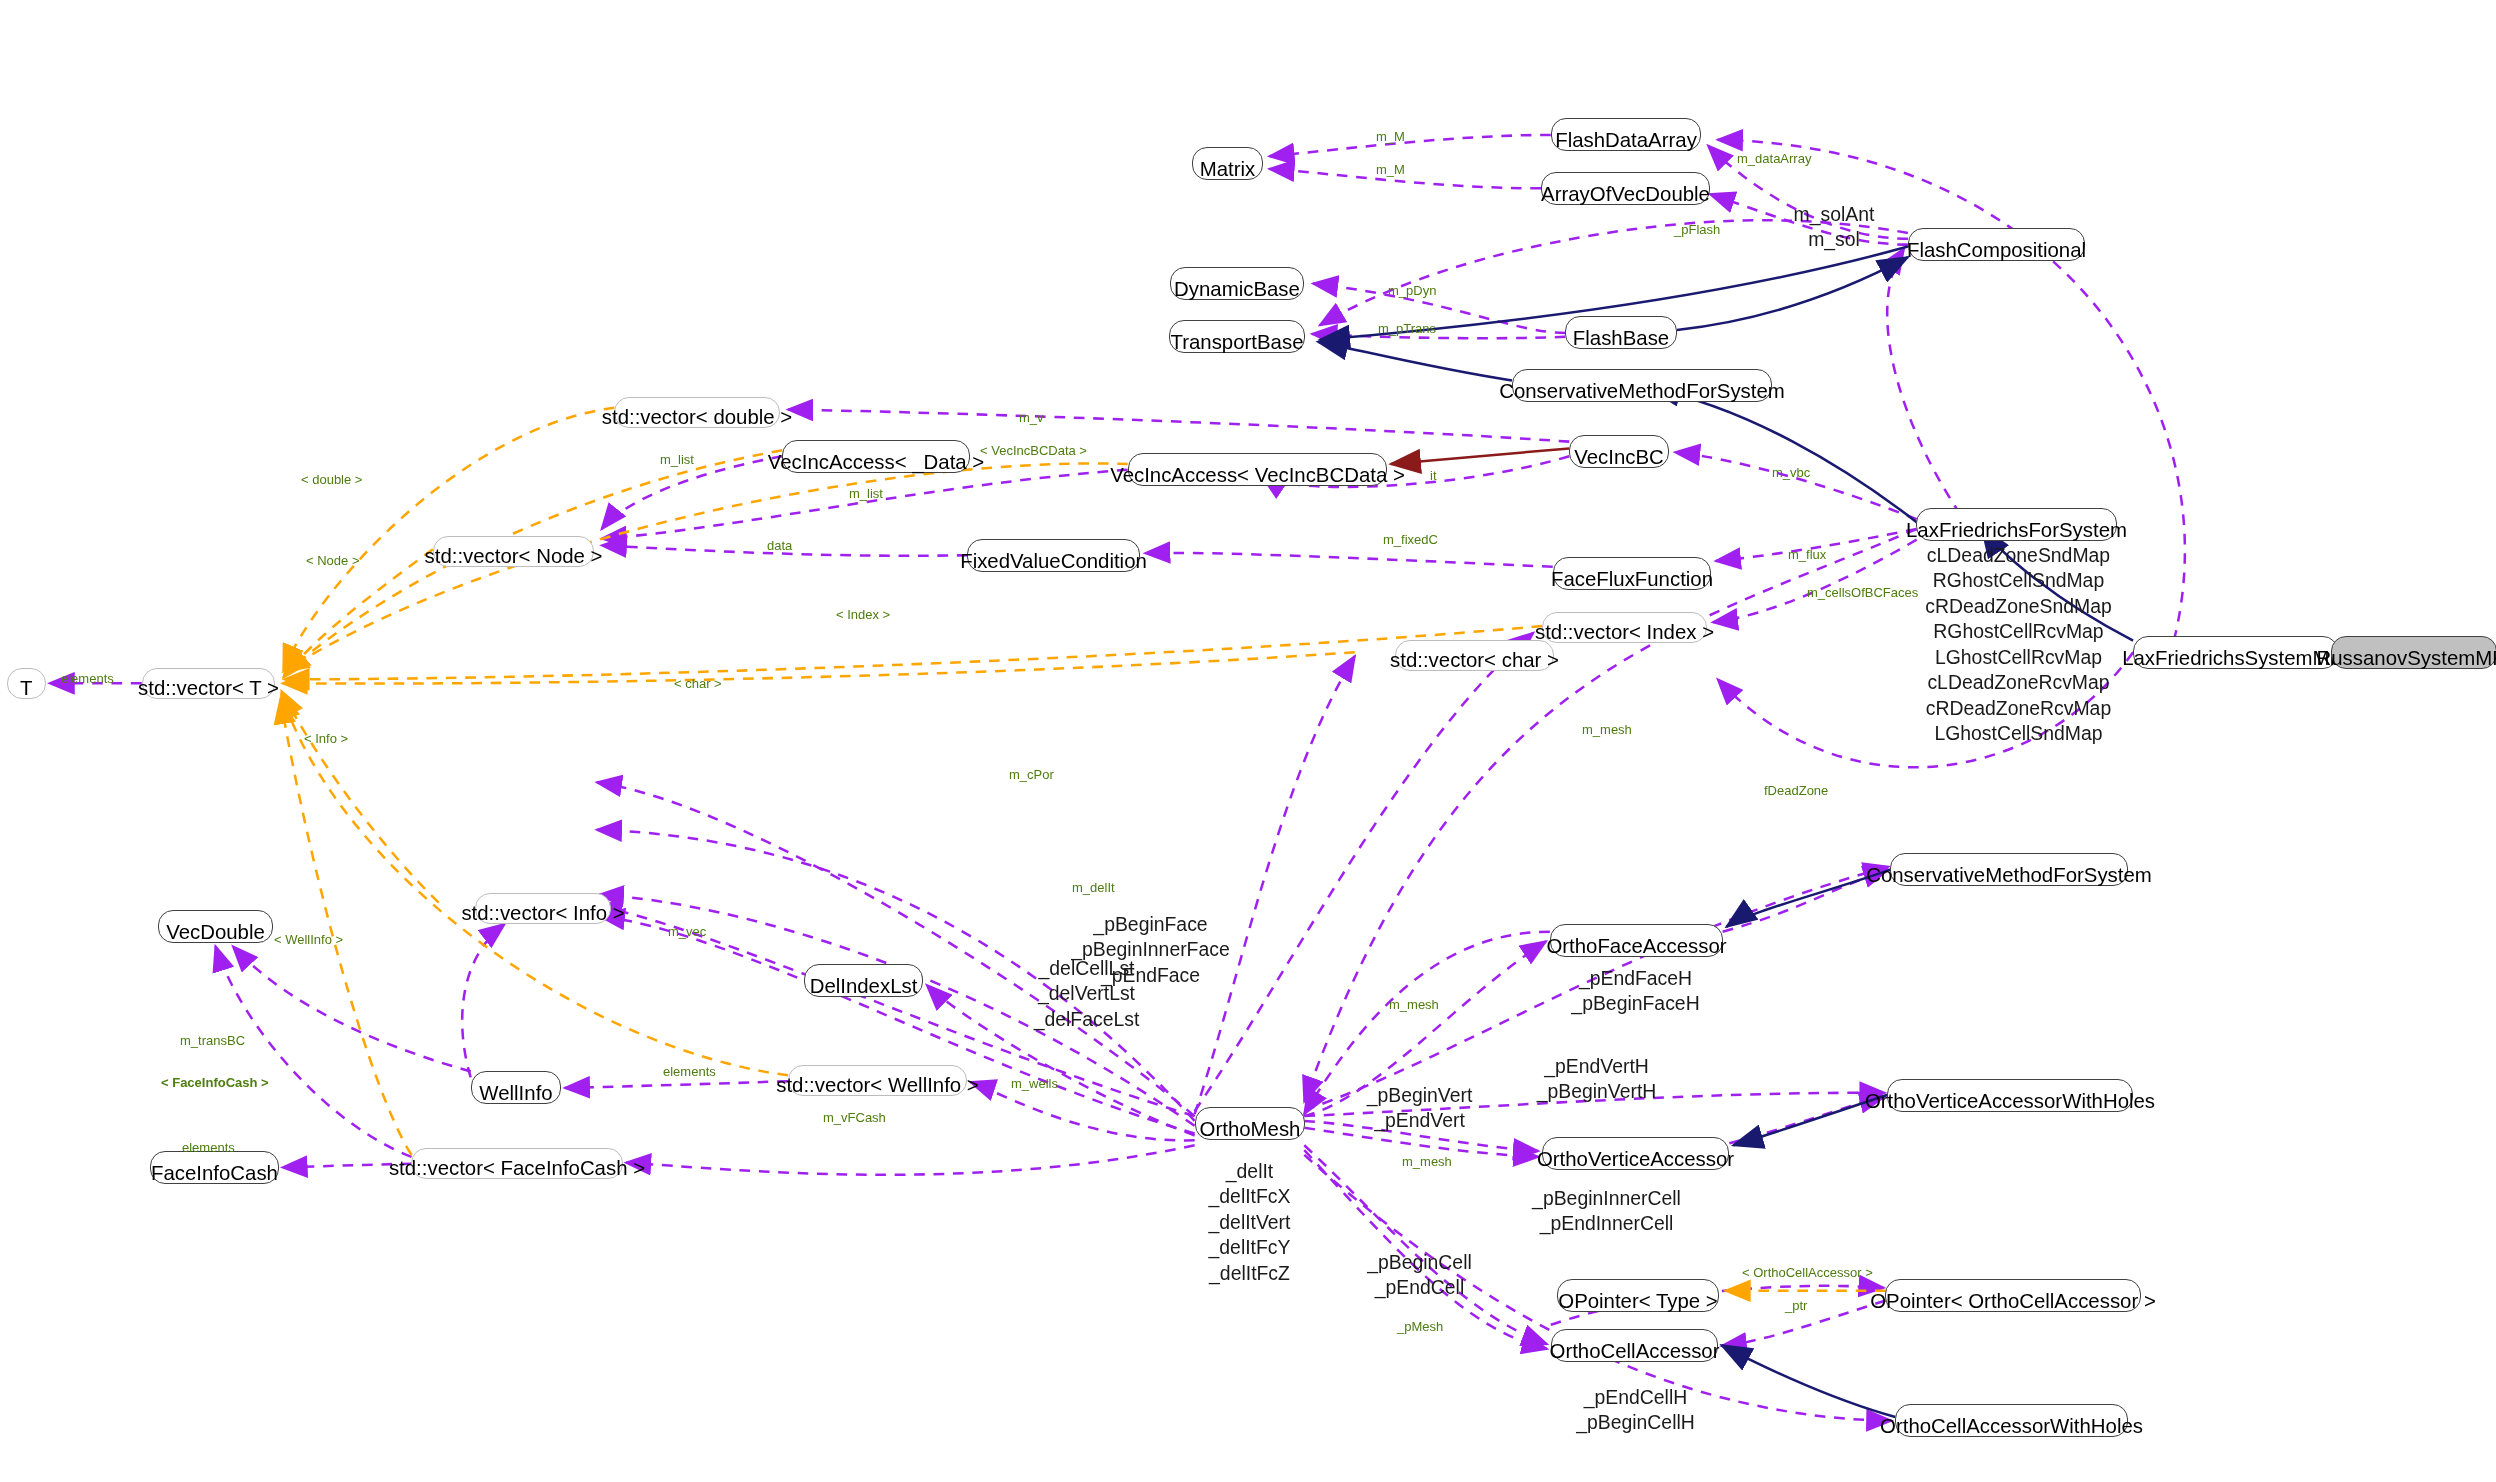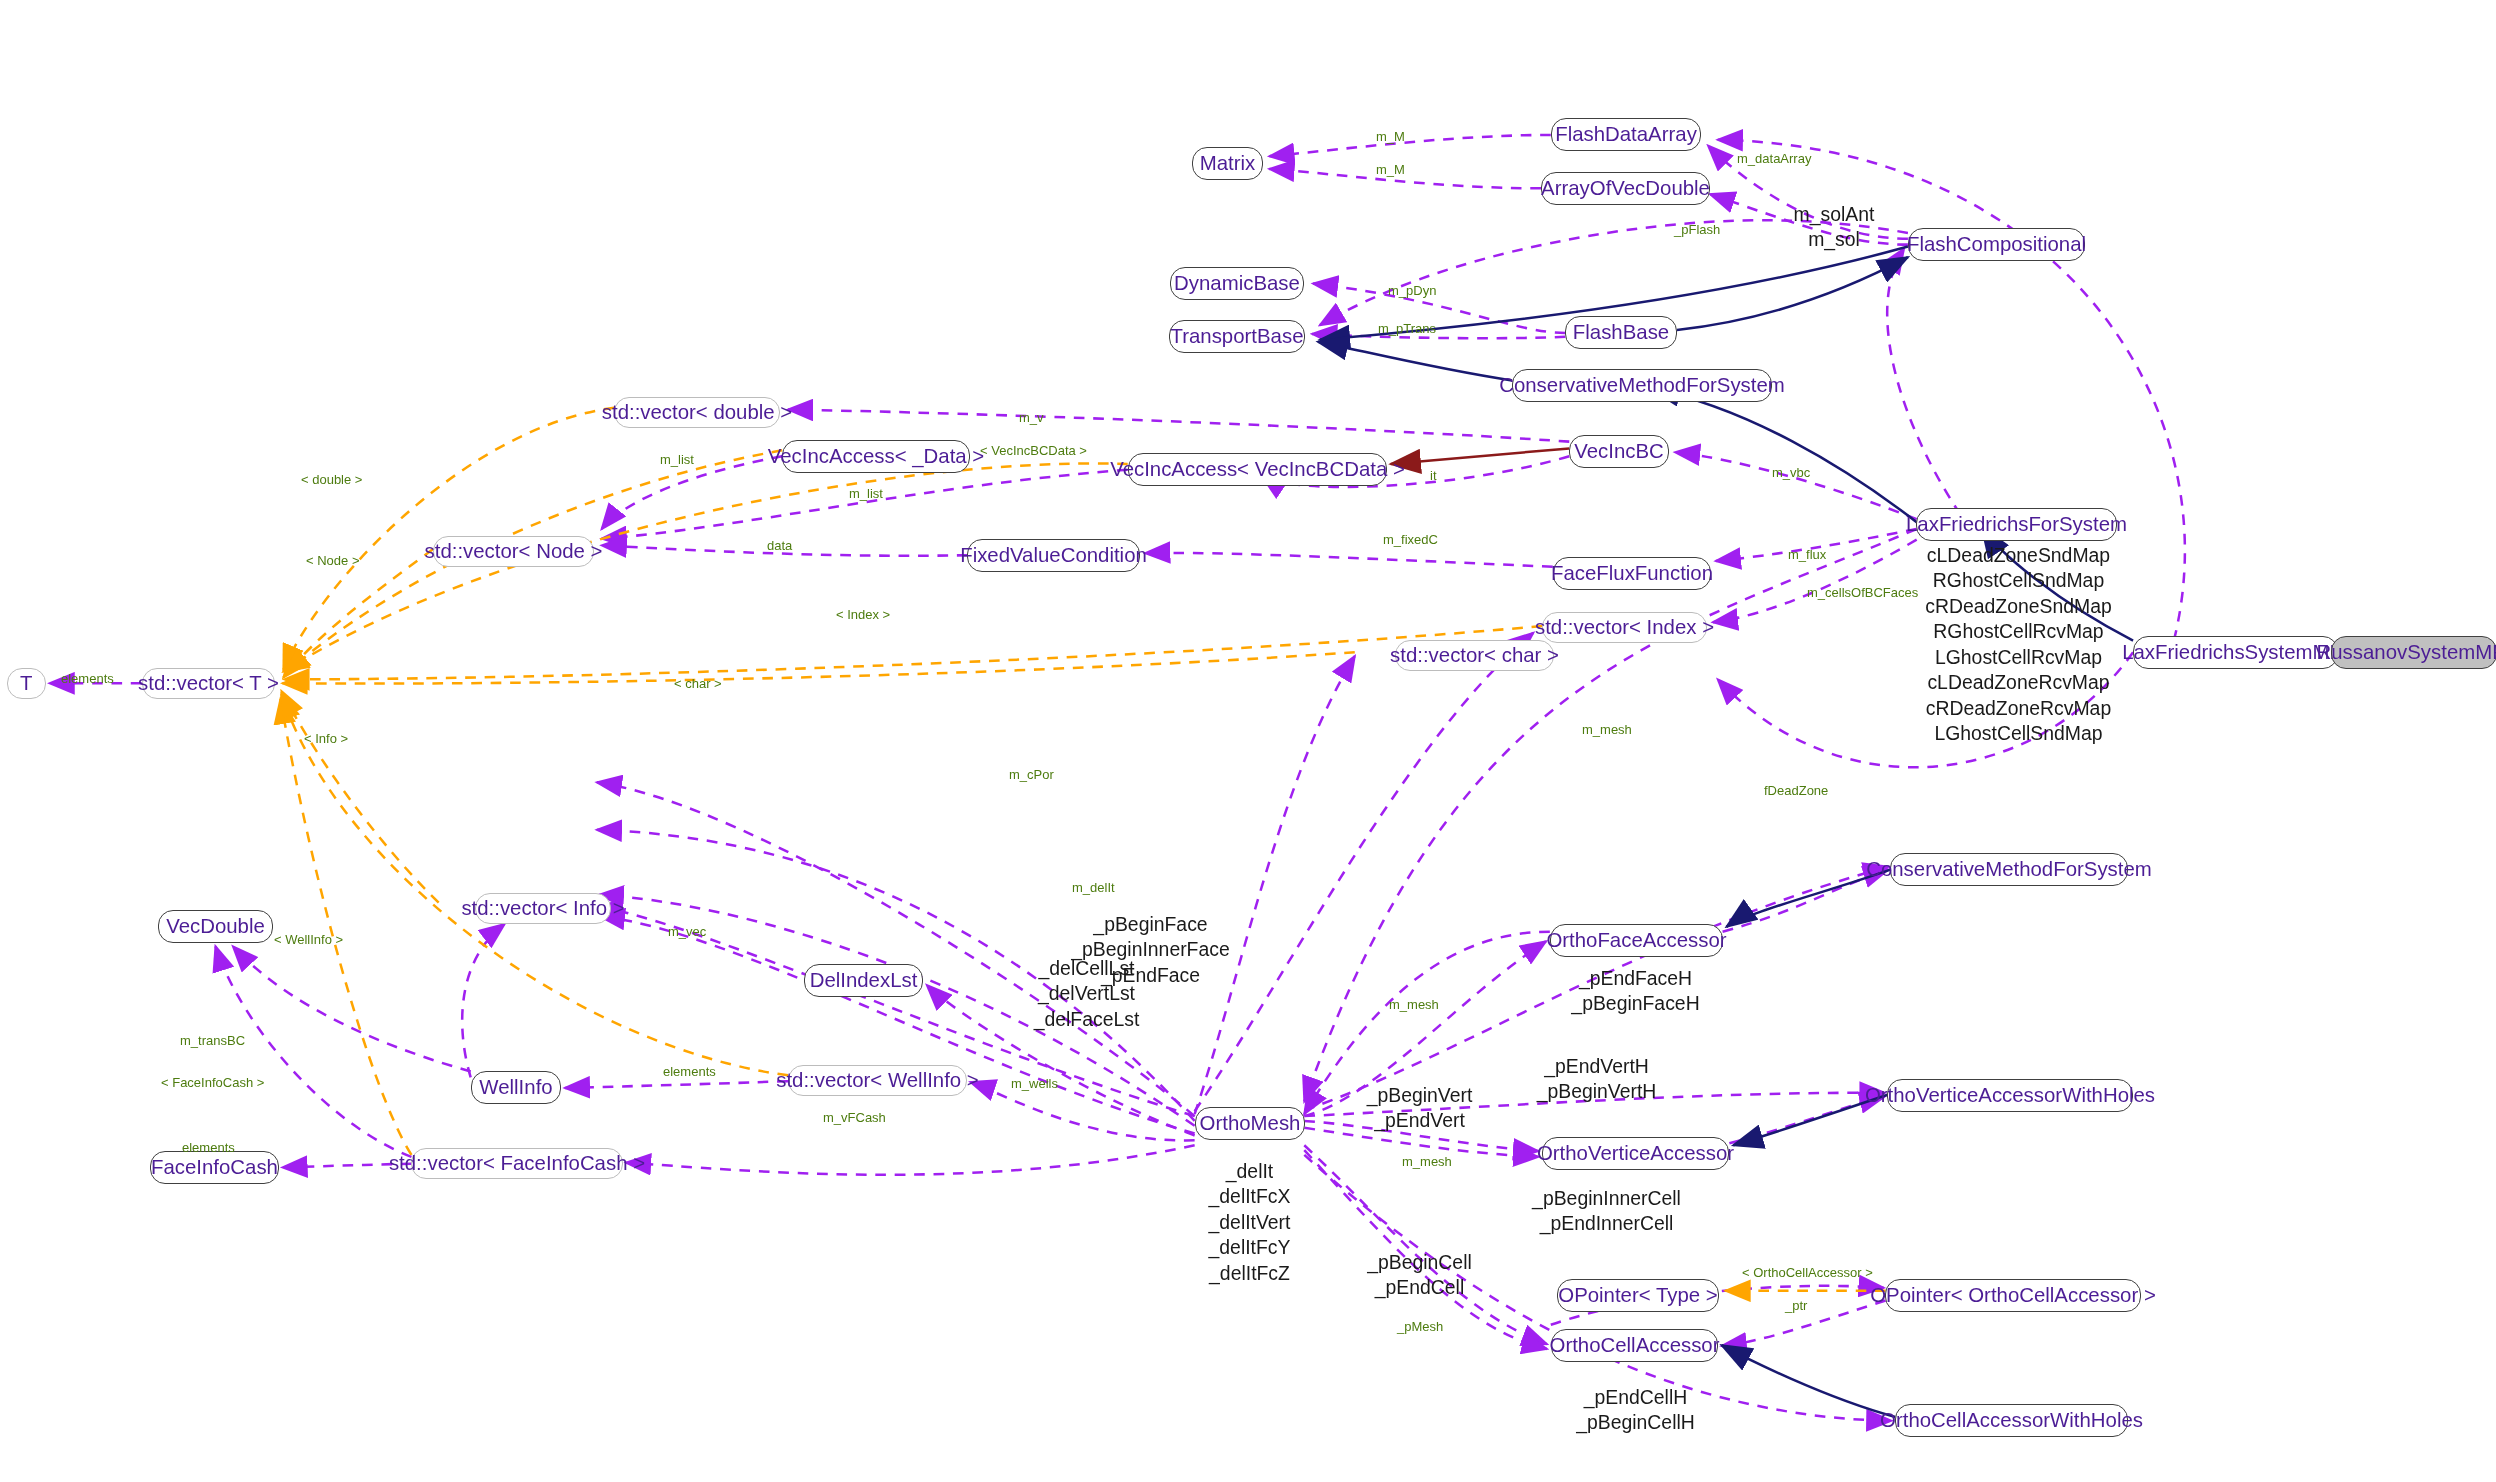--- a/index.html
+++ b/index.html
@@ -1,23 +1,23 @@
 <!DOCTYPE html>
 <html><head>
 <meta charset="utf-8">
 <style>
   html,body{margin:0;padding:0;background:#ffffff;}
   body{width:2497px;height:1483px;position:relative;overflow:hidden;
        font-family:"Liberation Sans", sans-serif;}
   #canvas{position:absolute;left:0;top:0;width:2497px;height:1483px;}
   svg.edges{position:absolute;left:0;top:0;width:2497px;height:1483px;pointer-events:none;}
 
-  .node{position:absolute;box-sizing:border-box;display:flex;align-items:center;
+  .node{position:absolute;box-sizing:border-box;display:flex;align-items:flex-end;
         justify-content:center;background:#ffffff;white-space:nowrap;
-        font-size:20.4px;color:#4c1d95;line-height:1;border-radius:15px;}
+        font-size:20.4px;color:#000000;line-height:1;border-radius:15px;}
   .node.solid{border:1.9px solid #404040;}
   .node.tmpl{border:1px solid #bcbcbc;}
   .node.focus{border:1.9px solid #404040;background:#c0c0c0;}
 
   .attrs{position:absolute;text-align:center;font-size:19.4px;color:#1a1a1a;
          line-height:1.31;white-space:nowrap;}
   .elabel{position:absolute;font-size:13px;color:#4d7c0f;white-space:nowrap;
           line-height:1.31;text-align:left;}
 </style>
 </head>
@@ -368,21 +368,21 @@
   <div class="elabel" style="left:1582px;top:721px;width:107px;"><span>m_mesh</span></div>
   <div class="elabel" style="left:1009px;top:766px;width:107px;"><span>m_cPor</span></div>
   <div class="elabel" style="left:1764px;top:782px;width:136px;"><span>fDeadZone</span></div>
   <div class="elabel" style="left:1072px;top:879px;width:107px;"><span>m_delIt</span></div>
   <div class="elabel" style="left:1389px;top:996px;width:107px;"><span>m_mesh</span></div>
   <div class="elabel" style="left:668px;top:923px;width:97px;"><span>m_vec</span></div>
   <div class="elabel" style="left:274px;top:931px;width:155px;"><span>&lt; WellInfo &gt;</span></div>
   <div class="elabel" style="left:1011px;top:1075px;width:107px;"><span>m_wells</span></div>
   <div class="elabel" style="left:663px;top:1063px;width:107px;"><span>elements</span></div>
   <div class="elabel" style="left:180px;top:1032px;width:136px;"><span>m_transBC</span></div>
-  <div class="elabel" style="left:161px;top:1074px;width:204px;"><span>&lt; FaceInfoCash &gt;</span></div>
+  <div class="elabel" style="left:161px;top:1074px;width:204px;font-weight:bold;"><span>&lt; FaceInfoCash &gt;</span></div>
   <div class="elabel" style="left:823px;top:1109px;width:126px;"><span>m_vFCash</span></div>
   <div class="elabel" style="left:182px;top:1139px;width:107px;"><span>elements</span></div>
   <div class="elabel" style="left:1402px;top:1153px;width:107px;"><span>m_mesh</span></div>
   <div class="elabel" style="left:1742px;top:1264px;width:243px;"><span>&lt; OrthoCellAccessor &gt;</span></div>
   <div class="elabel" style="left:1785px;top:1297px;width:58px;"><span>_ptr</span></div>
   <div class="elabel" style="left:1397px;top:1318px;width:107px;"><span>_pMesh</span></div>
 
 </div>
 
 

